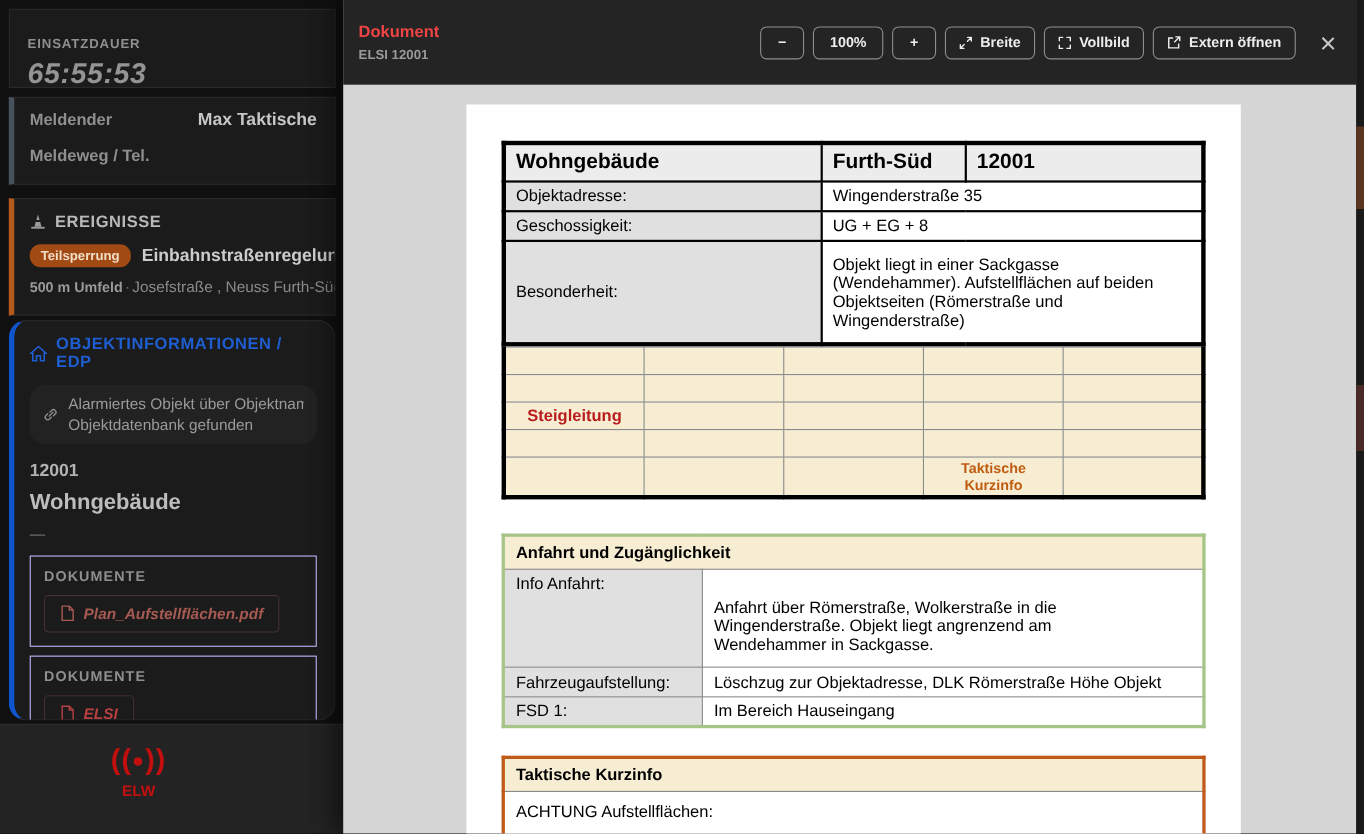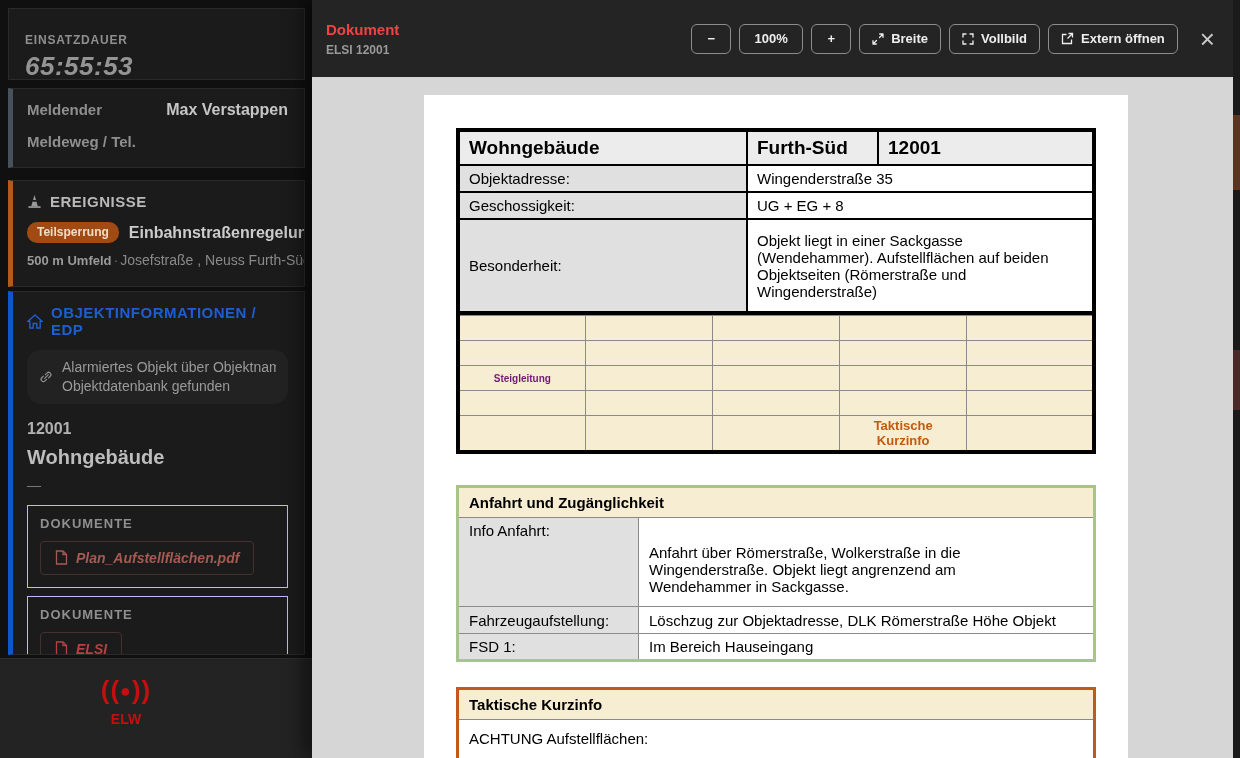--- a/index.html
+++ b/index.html
@@ -6,21 +6,21 @@
   html,body { width:1240px; height:758px; overflow:hidden; background:#0d0d0d;
               font-family:"Liberation Sans", sans-serif; }
   .stage { position:relative; width:1240px; height:758px; background:#101010; overflow:hidden; }
 
   
   .sidebar { position:absolute; left:0; top:0; width:312px; height:758px; background:#101010; }
   .panel { position:absolute; left:8px; width:297px; background:#1b1b1b; border:1px solid #2a2a2a; overflow:hidden; }
   .p1 { top:8px;  height:72px;  padding:24px 16px; }
   .p2 { top:88px; height:80px;  padding:12px 16px 12px 14px; border-left:5px solid #47525c; }
   .p3 { top:180px; height:107px; padding:12px 16px 12px 14px; border-left:5px solid #b4591c; }
-  .p4 { top:291px; height:364px; padding:12px 16px 12px 14px; border-left:5px solid #0f55cd; }
+  .p4 { top:291px; height:364px; padding:12px 16px 12px 14px; border-left:5px solid #0f55cd;border-radius:16px; }
 
   .small-label { color:#8f8f8f; font-size:12px; font-weight:bold; letter-spacing:.8px; }
   .time { color:#949494; font-size:26px; font-weight:bold; margin-top:4px; letter-spacing:.5px;font-style:italic; }
 
   .kv-row { display:flex; justify-content:space-between; align-items:flex-start; margin-bottom:14px;gap:12px; }
   .kv-label { color:#8f8f8f; font-size:15px; font-weight:bold; }
   .kv-value { color:#c6c6c6; font-size:16px; font-weight:bold; white-space:nowrap; }
 
   .sec-head { display:flex; align-items:center; gap:8px; margin-bottom:12px; }
   .sec-title { color:#b9b9b9; font-size:15px; font-weight:bold; letter-spacing:.5px; }
@@ -78,21 +78,21 @@
   .page { position:absolute; left:112px; top:18px; width:704px; height:700px; background:#ffffff;
           padding:33px 32px; font-family:"Liberation Sans", sans-serif; color:#000; }
 
   
   .t1 { width:640px; border:4px solid #000; border-collapse:collapse; }
   .t1 td { border:2px solid #000; font-size:15px; padding:4px 9px; background:#fff; vertical-align:middle; }
   .t1 .hd { background:#ececec; font-size:19px; font-weight:bold; padding:5px 9px; }
   .t1 .lab { background:#e0e0e0; width:149px; }
   .t1 .tall { height:94px; }
   .t1 .cream { background:#f6edd3; border:1px solid #8a8a8a; height:25px; padding:2px 6px; text-align:center; }
-  .t1 .cream.blue { color:#701a75; font-weight:bold; font-size:10px; }
+  .t1 .cream.blue { color:#b91c1c; font-weight:bold; font-size:15px; }
   .t1 .cream.orange { color:#c05c10; font-weight:bold; font-size:13px; }
 
   
   .sec { width:640px; border-collapse:collapse; }
   .sec-green { border:3px solid #a6c586; margin-top:31px; }
   .sec-orange { border:3px solid #c05a1b; margin-top:25px; }
   .sec td { border:1px solid #8a8a8a; font-size:15px; padding:4px 10px; background:#fff; vertical-align:top; }
   .sec .title-row td { background:#f6edd3; font-weight:bold; padding:6px 10px; }
   .sec .lab { background:#e0e0e0; width:181px; }
   .sec .infotall { height:89px; }
@@ -114,21 +114,21 @@
   <div class="sidebar">
 
     <div class="panel p1">
       <div class="small-label">EINSATZDAUER</div>
       <div class="time">65:55:53</div>
     </div>
 
     <div class="panel p2">
       <div class="kv-row">
         <span class="kv-label">Meldender</span>
-        <span class="kv-value">Max Verstappen</span>
+        <span class="kv-value">Max Taktische</span>
       </div>
       <div class="kv-row" style="margin-bottom:12px;">
         <span class="kv-label">Meldeweg / Tel.</span>
       </div>
     </div>
 
     <div class="panel p3">
       <div class="sec-head">
         <svg class="icon" width="15" height="15" viewBox="0 0 16 16">
           <path d="M8 1 L11.5 13 H4.5 Z" fill="#9a9a9a"></path>

